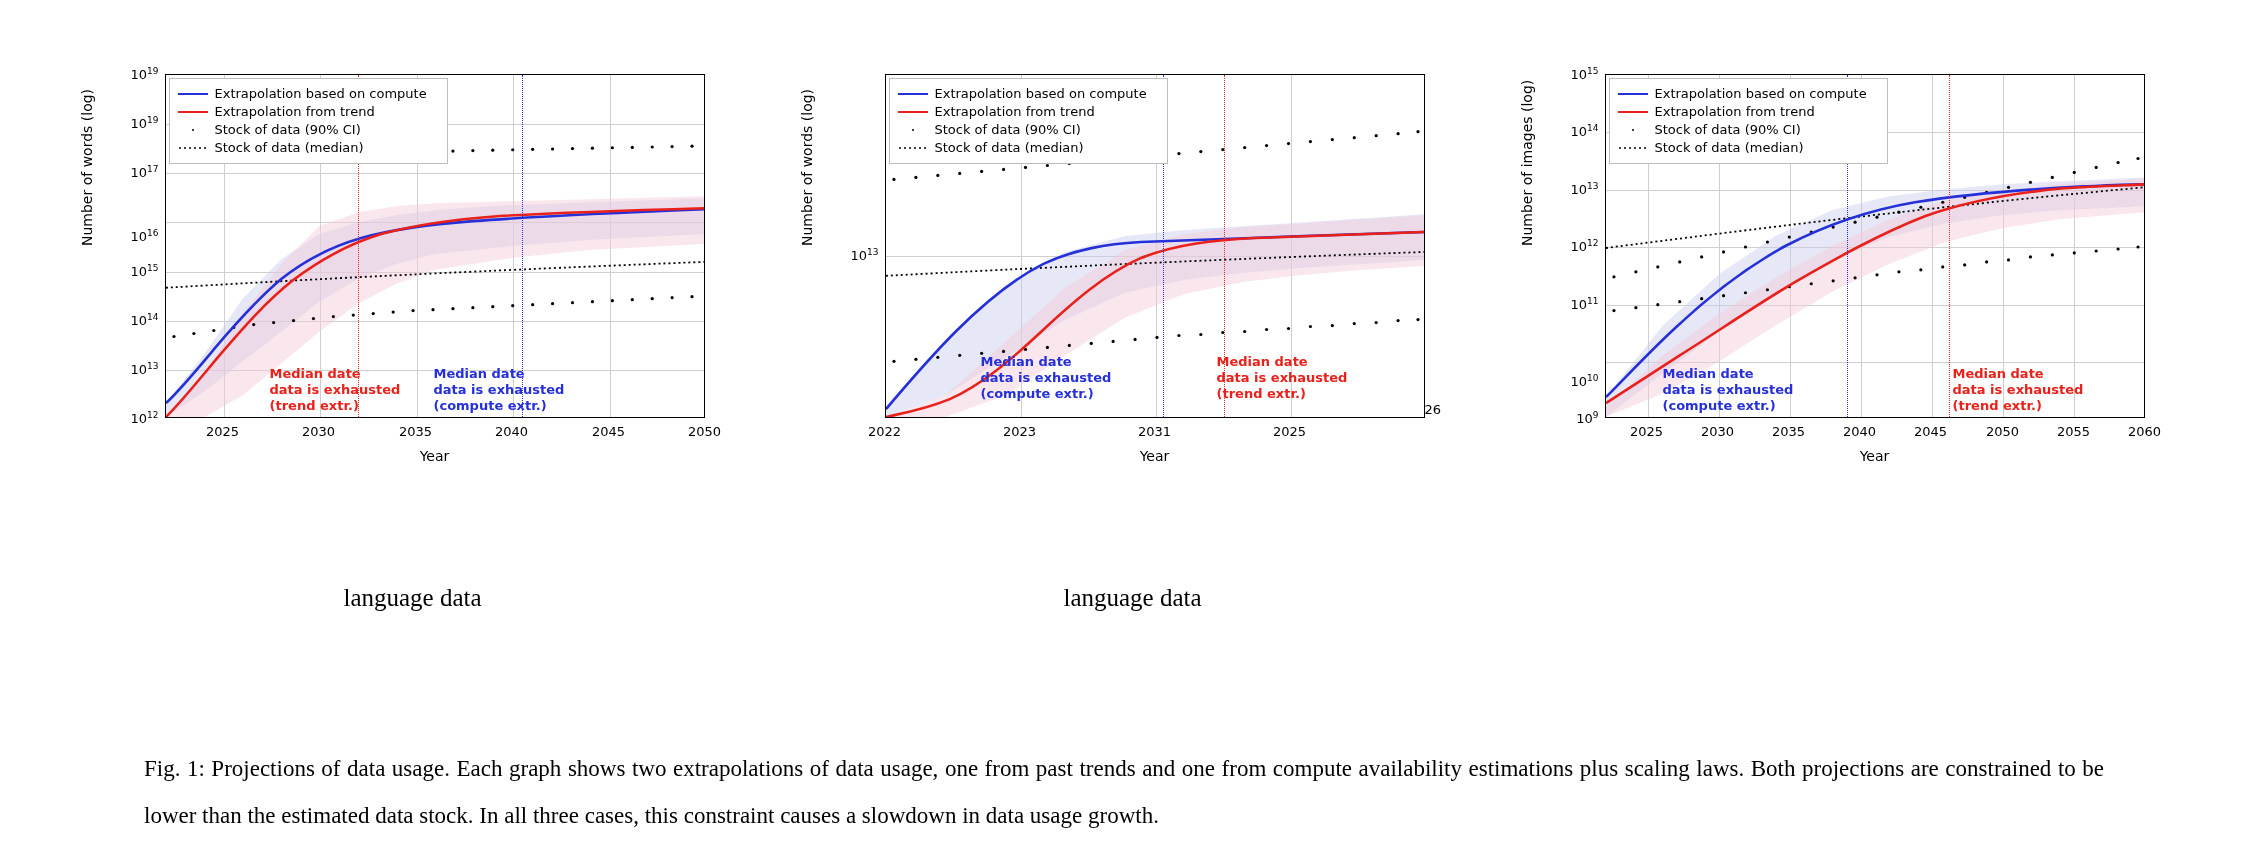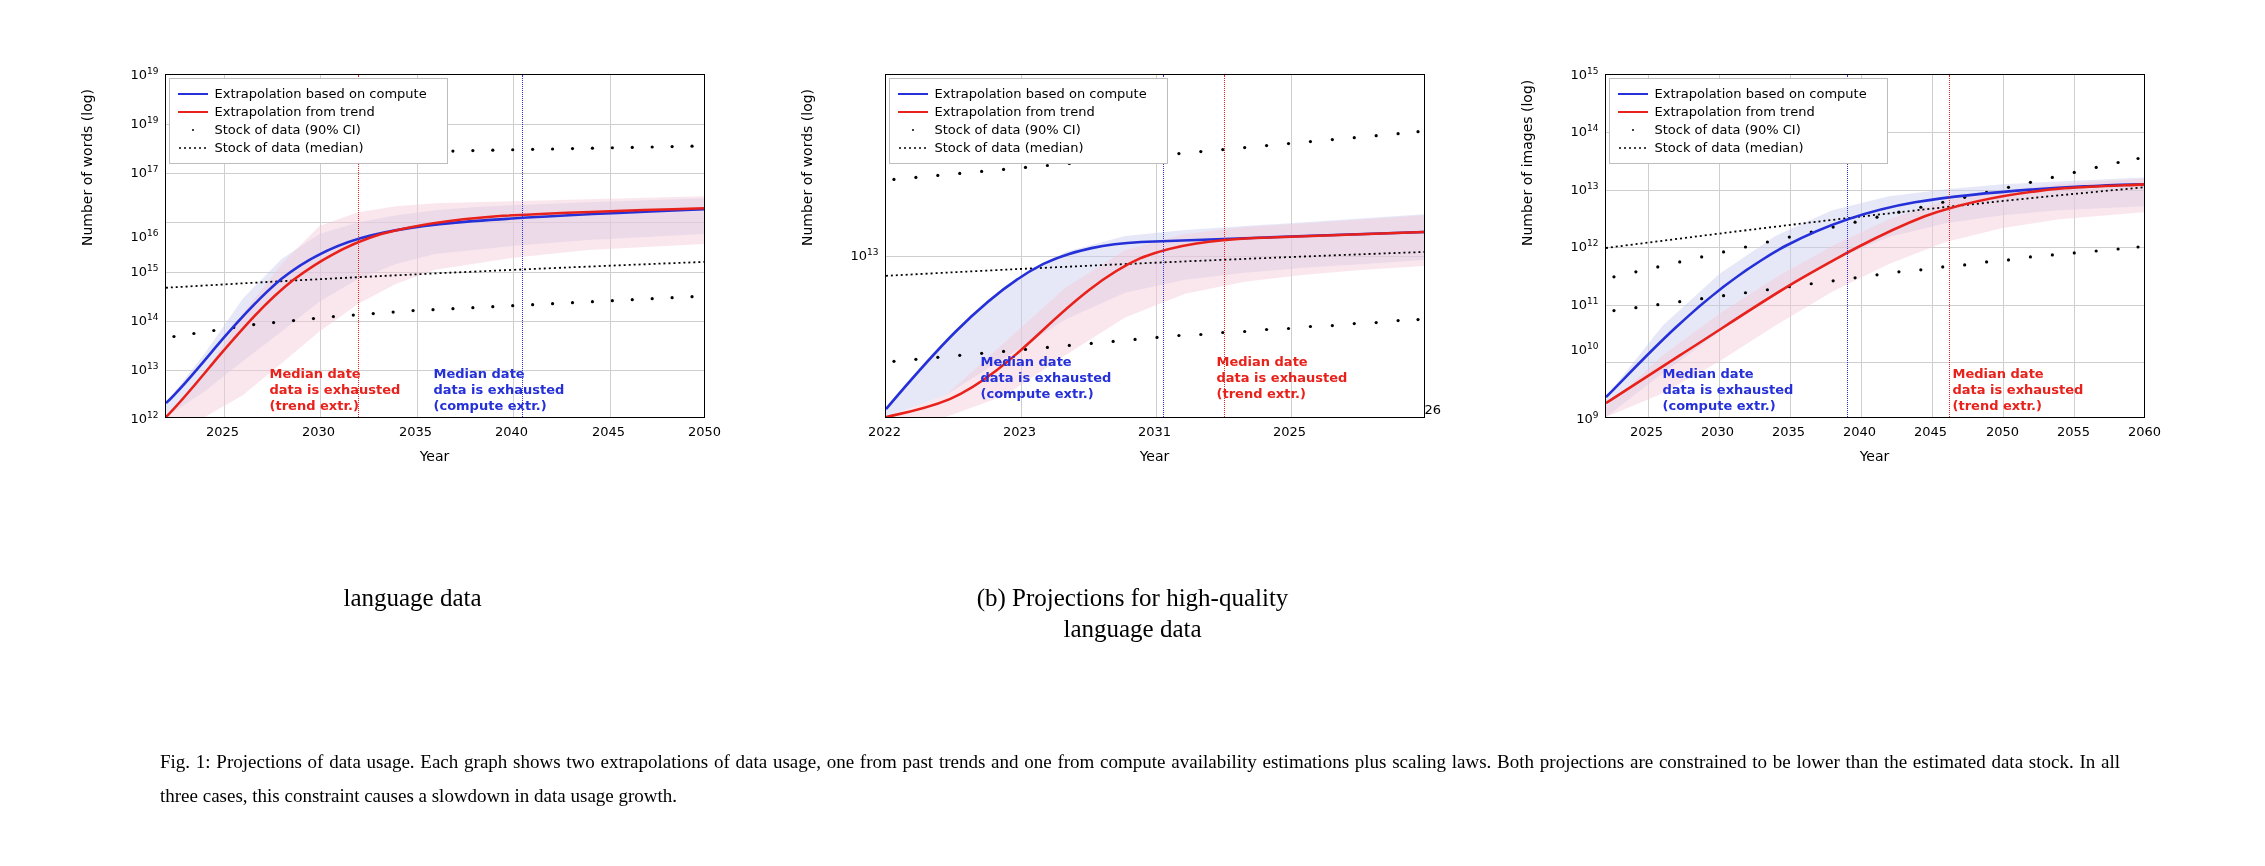--- a/index.html
+++ b/index.html
@@ -20,23 +20,23 @@
   .plotwrap{position:relative;width:680px;height:560px;}
 
   .caption{
     font-family:"Liberation Serif", serif;
     font-size:25px;line-height:31px;text-align:center;
     margin-top:4px;
   }
   .caption .l2{display:block;}
 
   .figcaption{
-    position:absolute;left:160px;top:745px;width:1960px;
+    position:absolute;left:144px;top:745px;width:1960px;
     font-family:"Liberation Serif", serif;
-    font-size:19px;line-height:34px;text-align:justify;
+    font-size:23px;line-height:47px;text-align:justify;
   }
 
   
   .axes{
     position:absolute;
     left:92px;top:56px;width:540px;height:344px;
     border:1.2px solid #000;
     background:#fff;
     box-sizing:border-box;
     overflow:hidden;
@@ -413,33 +413,32 @@
           <div>(compute extr.)</div>
         </div>
         <div class="annot red" style="left:424px;top:336px;">
           <div>Median date</div>
           <div>data is exhausted</div>
           <div>(trend extr.)</div>
         </div>
       </div>
 
       <div class="caption">
-        <span>(b) Projections for high-quality</span>
         <span class="l2">language data</span>
       </div>
     </div>
 
     <div class="panel">
       <div class="plotwrap">
 
         <div class="ylabel">Number of images (log)</div>
         <div class="xlabel">Year</div>
 
         <div class="ytick-label" style="top:400px;left:30px;width:56px;">10<sup style="font-size:9px">9</sup></div>
-        <div class="ytick-label" style="top:331px;left:30px;width:56px;">10<sup style="font-size:9px">10</sup></div>
+        <div class="ytick-label" style="top:363px;left:30px;width:56px;">10<sup style="font-size:9px">10</sup></div>
         <div class="ytick-label" style="top:286px;left:30px;width:56px;">10<sup style="font-size:9px">11</sup></div>
         <div class="ytick-label" style="top:228px;left:30px;width:56px;">10<sup style="font-size:9px">12</sup></div>
         <div class="ytick-label" style="top:171px;left:30px;width:56px;">10<sup style="font-size:9px">13</sup></div>
         <div class="ytick-label" style="top:113px;left:30px;width:56px;">10<sup style="font-size:9px">14</sup></div>
         <div class="ytick-label" style="top:56px;left:30px;width:56px;">10<sup style="font-size:9px">15</sup></div>
 
         <div class="xtick-label" style="left:134px;top:406px;">2025</div>
         <div class="xtick-label" style="left:205px;top:406px;">2030</div>
         <div class="xtick-label" style="left:276px;top:406px;">2035</div>
         <div class="xtick-label" style="left:347px;top:406px;">2040</div>

